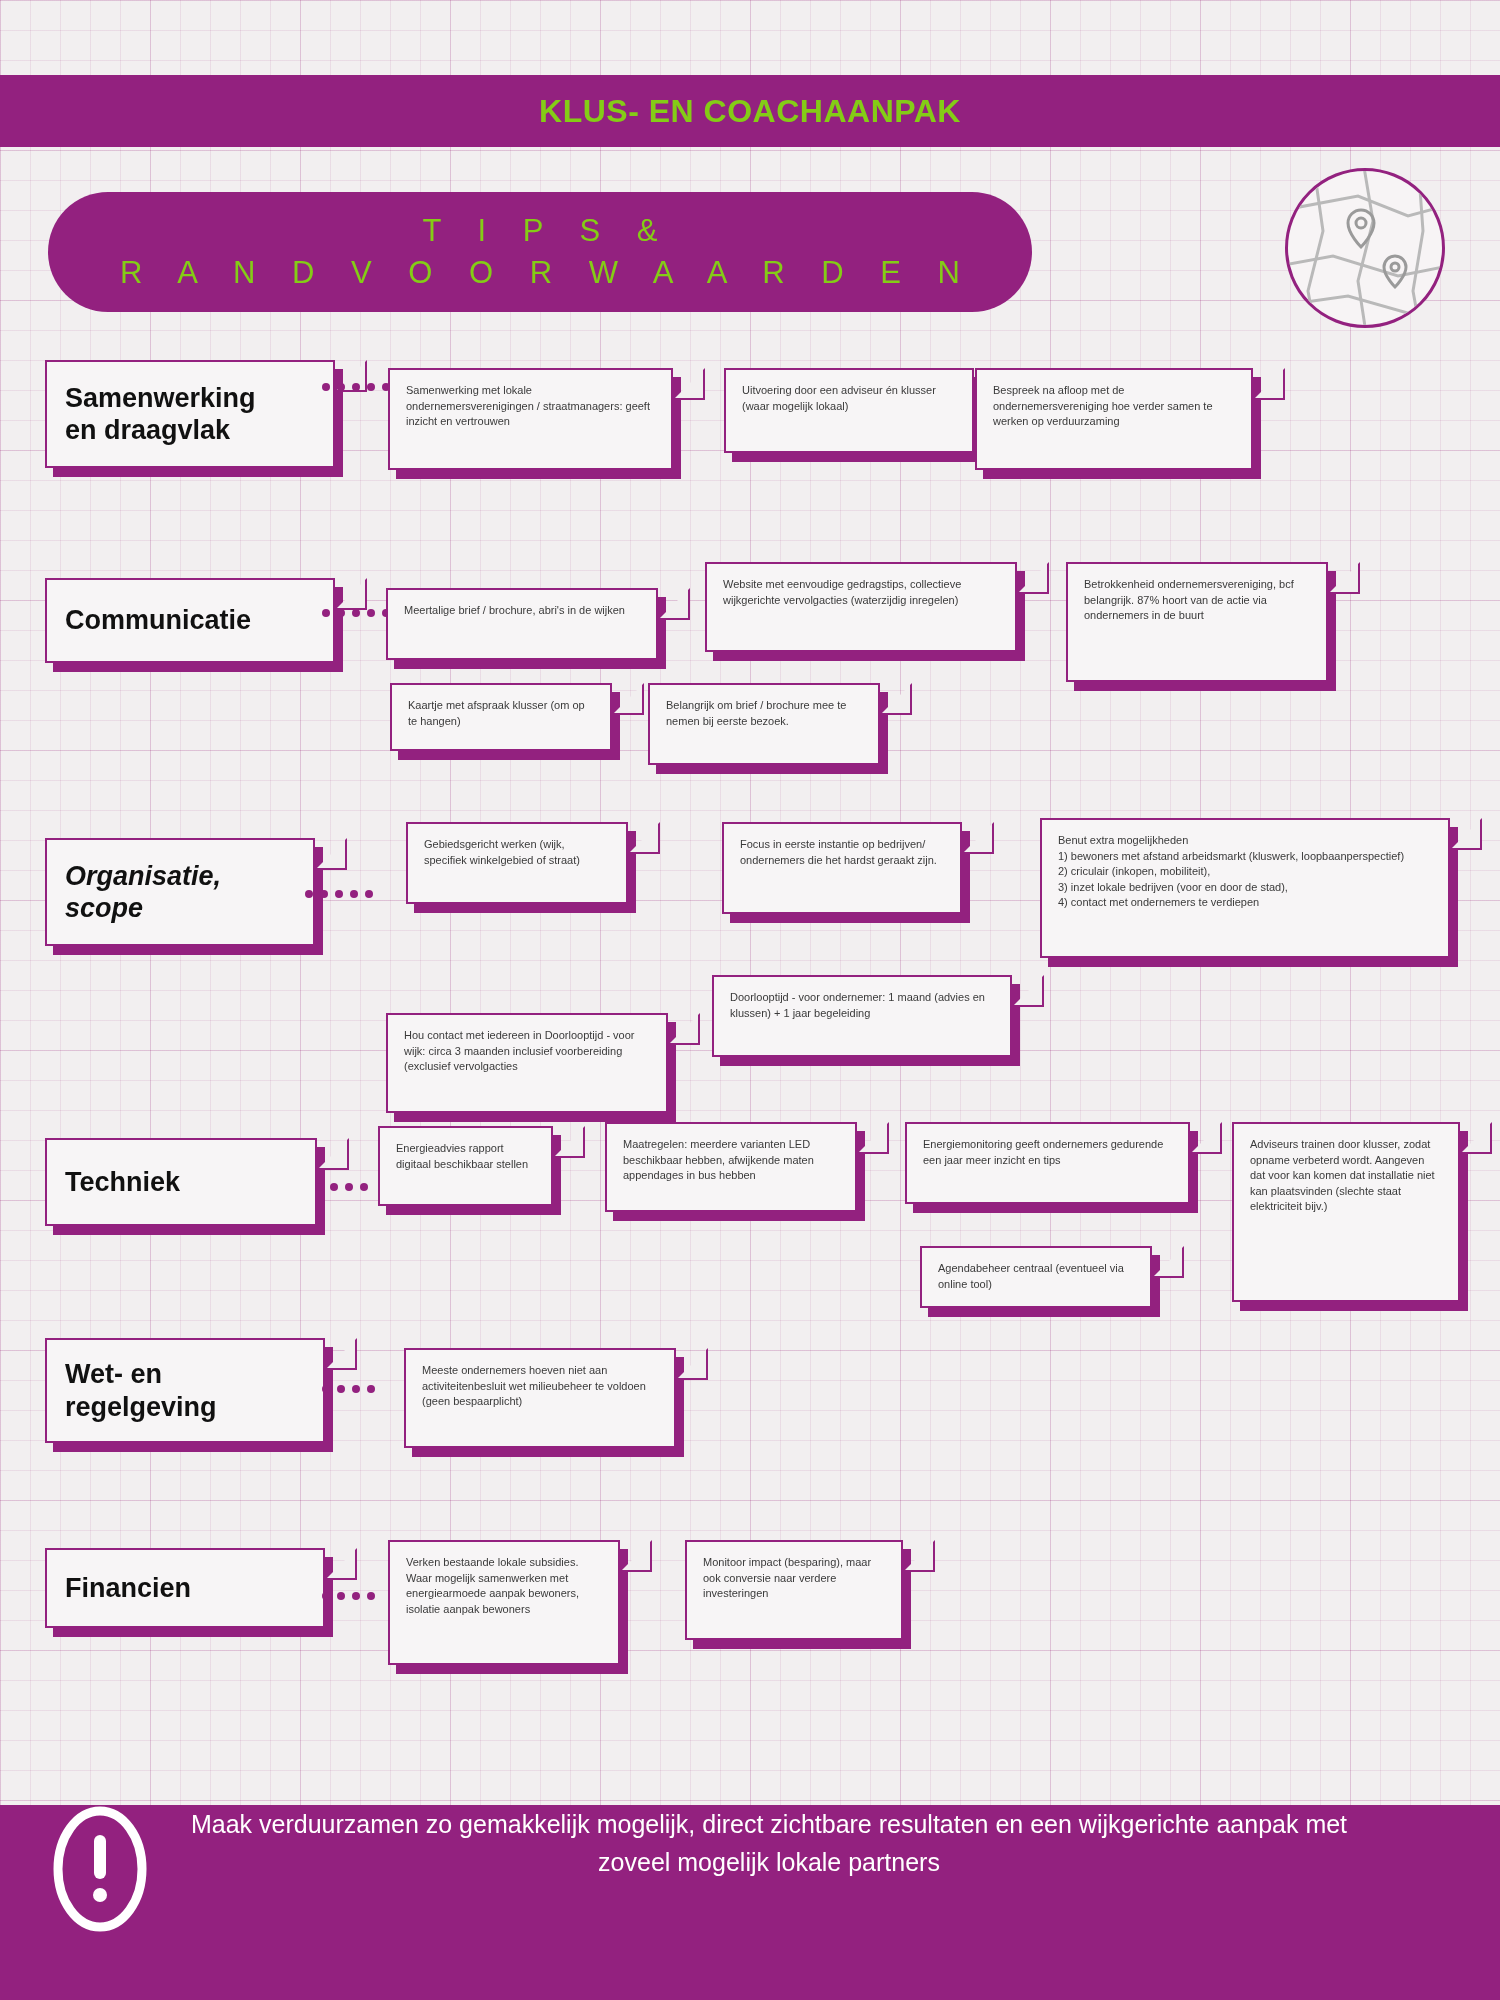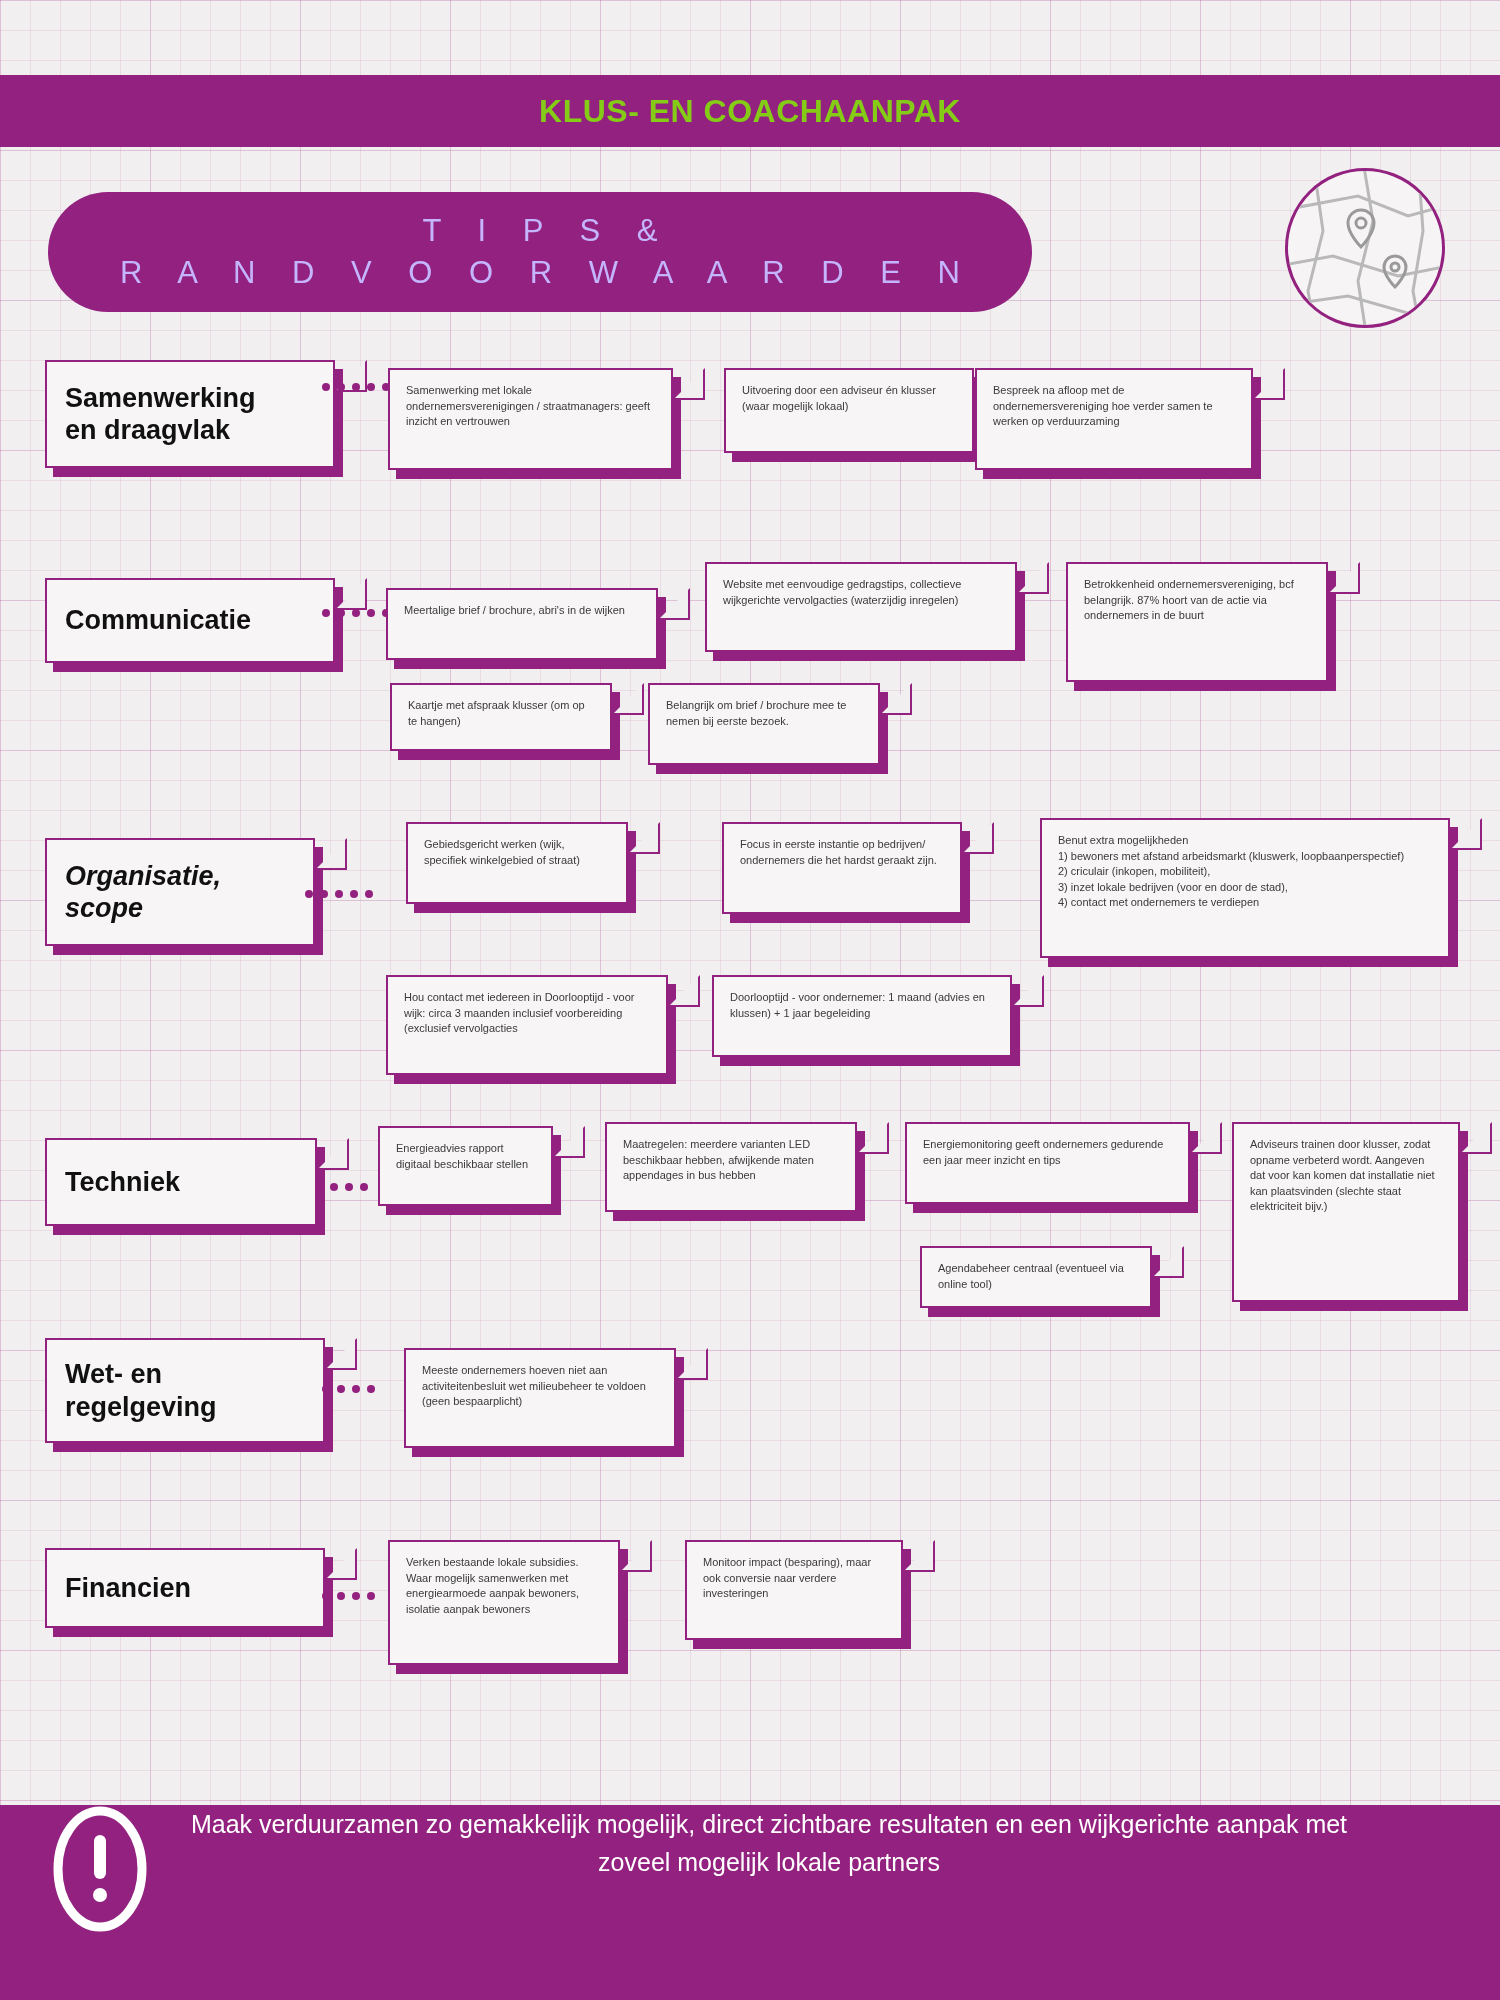--- a/index.html
+++ b/index.html
@@ -40,21 +40,21 @@
 
   
   .tips-pill {
     position: absolute;
     left: 48px; top: 192px;
     width: 984px; height: 120px;
     background: #93217f;
     border-radius: 60px;
     display: flex; flex-direction: column;
     align-items: center; justify-content: center;
-    color: #c4b5fd;
+    color: #84cc16;
   }
   .tips-line1 { font-size: 31px; letter-spacing: 14px; font-weight: 500; padding-left:14px;}
   .tips-line2 { font-size: 31px; letter-spacing: 14px; font-weight: 500; margin-top: 6px; padding-left:14px;}
 
   
   .map-badge {
     position: absolute;
     right: 55px; top: 168px;
     width: 160px; height: 160px;
     border: 3px solid #93217f;
@@ -227,21 +227,21 @@
 <div class="note" style="left:722px; top:822px; width:240px; height:92px;">
   <span>Focus in eerste instantie op bedrijven/ ondernemers die het hardst geraakt zijn.</span>
 </div>
 <div class="note" style="left:1040px; top:818px; width:410px; height:140px;">
   <span style="white-space:pre-line">Benut extra mogelijkheden
 1) bewoners met afstand arbeidsmarkt (kluswerk, loopbaanperspectief)
 2) criculair (inkopen, mobiliteit),
 3) inzet lokale bedrijven (voor en door de stad),
 4) contact met ondernemers te verdiepen</span>
 </div>
-<div class="note" style="left:386px; top:975px; width:282px; height:100px;">
+<div class="note" style="left:386px; top:1013px; width:282px; height:100px;">
   <span>Hou contact met iedereen in Doorlooptijd - voor wijk: circa 3 maanden inclusief voorbereiding (exclusief vervolgacties</span>
 </div>
 <div class="note" style="left:712px; top:975px; width:300px; height:82px;">
   <span>Doorlooptijd - voor ondernemer: 1 maand (advies en klussen) + 1 jaar begeleiding</span>
 </div>
 
 <div class="note cat" style="left:45px; top:1138px; width:272px; height:88px;">
   <span style="white-space:pre-line">Techniek</span>
 </div>
 <div class="dots" style="left:315px; top:1183px;">

